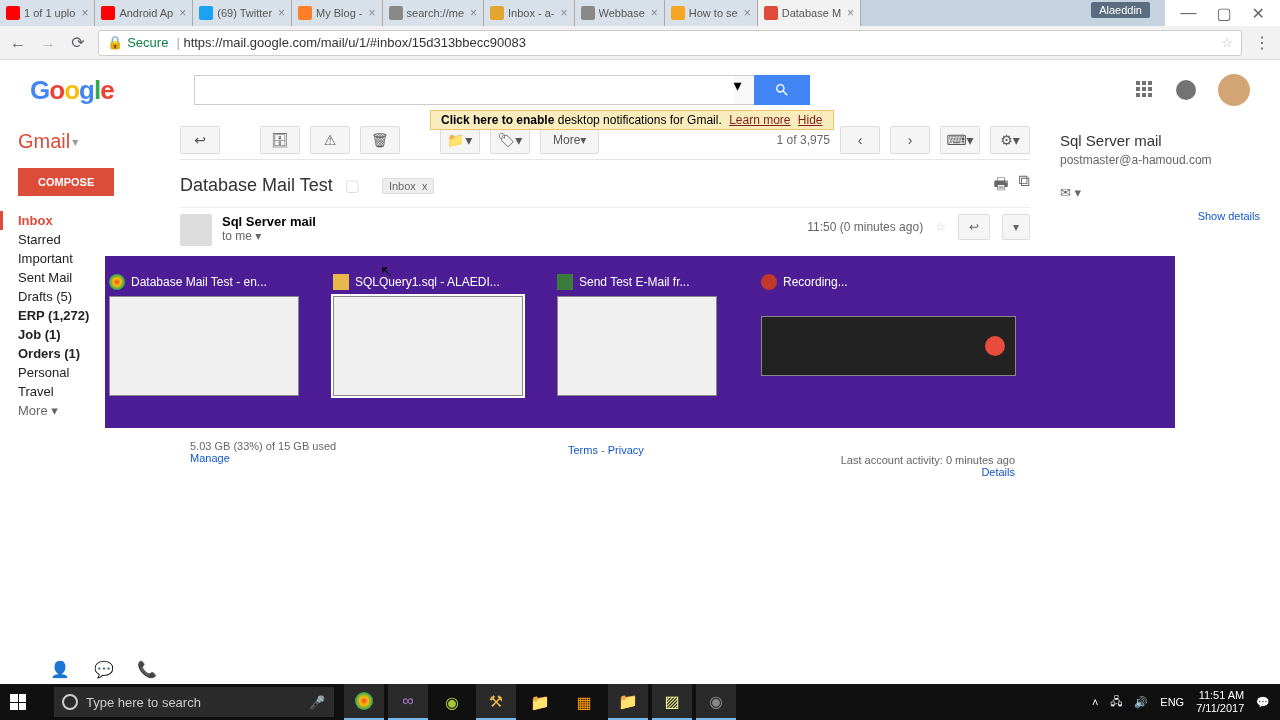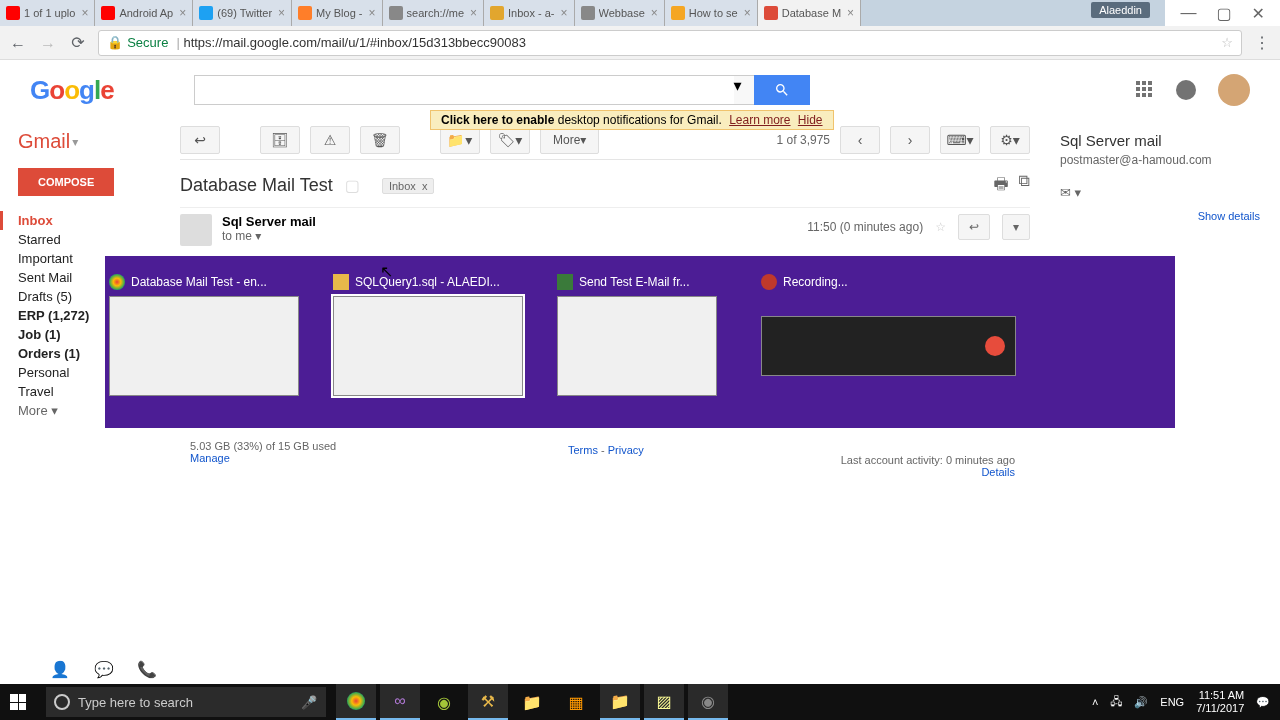--- a/index.html
+++ b/index.html
@@ -99,21 +99,21 @@
 .footer-right a { color: #1155cc; }
 
 
 .hangouts { position: absolute; left: 50px; top: 660px; display: flex; gap: 24px; color: #888; }
 
 
 .taskbar { position: absolute; bottom: 0; left: 0; right: 0; height: 36px; background: #101010; display: flex; align-items: center; }
 .start { width: 36px; height: 36px; display: flex; align-items: center; justify-content: center; }
 .winlogo { width: 16px; height: 16px; display: grid; grid-template-columns: 1fr 1fr; grid-template-rows: 1fr 1fr; gap: 1px; }
 .winlogo span { background: #fff; }
-.cortana { display: flex; align-items: center; background: #2b2b2b; height: 30px; width: 280px; margin-left: 10px; padding: 0 8px; color: #ccc; font-size: 13px; gap: 8px; }
+.cortana { display: flex; align-items: center; background: #2b2b2b; height: 30px; width: 280px; margin-left: 18px; padding: 0 8px; color: #ccc; font-size: 13px; gap: 8px; }
 .cortana .circ { width: 16px; height: 16px; border: 2px solid #ccc; border-radius: 50%; }
 .mic { margin-left: auto; color: #888; }
 .task-apps { display: flex; margin-left: 10px; gap: 4px; }
 .task-app { width: 40px; height: 36px; display: flex; align-items: center; justify-content: center; }
 .task-app.active { border-bottom: 2px solid #76b9ed; background: #2a2a2a; }
 .tray { margin-left: auto; display: flex; align-items: center; gap: 12px; padding-right: 10px; color: #fff; font-size: 11px; }
 .tray .time { text-align: right; line-height: 1.2; }
 </style>
 </head>
 <body>

